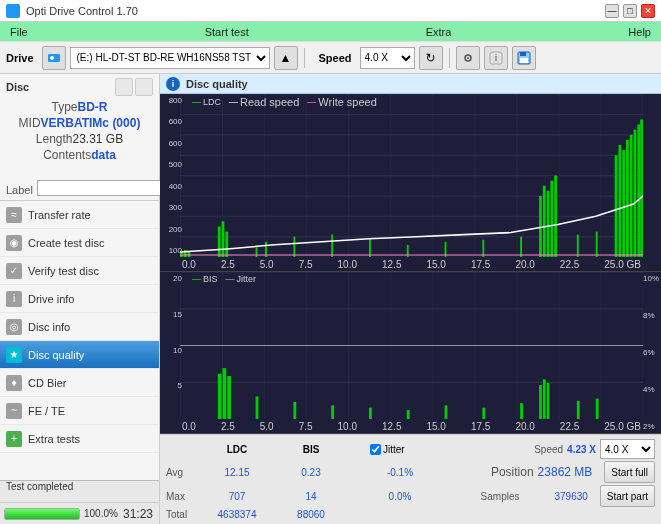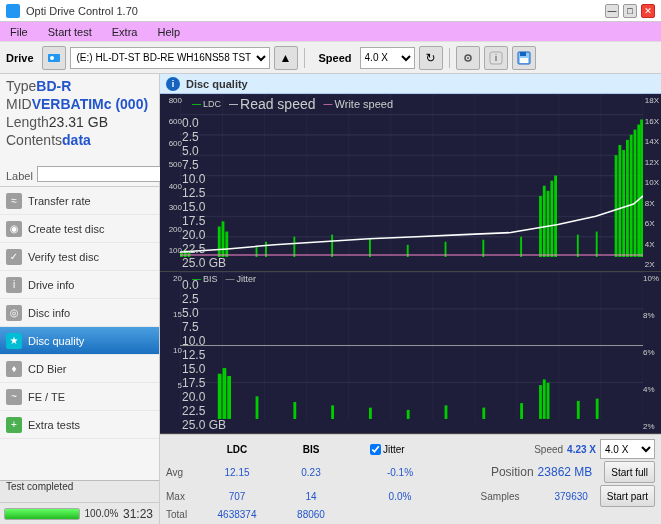--- a/index.html
+++ b/index.html
@@ -45,27 +45,28 @@
       background: #e0e0e0;
       display: flex; align-items: center; justify-content: center;
       font-size: 9px;
       cursor: pointer;
       border-radius: 2px;
     }
     .title-btn.close { background: #f44336; color: white; border-color: #c62828; }
 
     
     .menu-bar {
-      background: #f0abfc;
+      background: #86efac;
       height: 20px;
       display: flex;
       align-items: center;
       padding: 0 6px;
       border-bottom: 1px solid #ddd;
       gap: 12px;
+      justify-content: space-between;
     }
     .menu-item {
       font-size: 11px;
       color: #222;
       cursor: pointer;
       padding: 0 4px;
     }
 
     
     .toolbar {
@@ -157,23 +158,23 @@
     }
     .disc-icon-btn {
       width: 18px; height: 18px;
       background: #e8e8e8;
       border: 1px solid #ccc;
       border-radius: 2px;
       cursor: pointer;
     }
     .disc-row {
       display: flex;
-      justify-content: flex-start;
+      justify-content: center;
       margin-bottom: 2px;
-      font-size: 14px;
+      font-size: 12px;
     }
     .disc-row-label { color: #555; }
     .disc-row-value { color: #2255cc; font-weight: bold; }
     .disc-row-value.black { color: #333; font-weight: normal; }
     .label-row {
       display: flex;
       align-items: flex-end;
       gap: 4px;
       margin-top: 18px;
     }
@@ -258,21 +259,21 @@
       overflow: hidden;
     }
     .progress-bar-fill {
       height: 100%;
       background: linear-gradient(to bottom, #66ff66, #22bb22);
     }
     .status-pct {
       font-size: 10px;
       color: #333;
       min-width: 35px;
-      text-align: center;
+      text-align: left;
     }
     .status-time {
       font-size: 12px;
       color: #333;
       min-width: 32px;
     }
 
     
     .right-panel {
       flex: 1;
@@ -404,24 +405,23 @@
     }
 
     
     .x-axis-labels {
       position: absolute;
       bottom: 1px;
       left: 20px;
       right: 20px;
       display: flex;
       justify-content: space-between;
-      font-size: 12px;
+      font-size: 10px;
       color: #cccccc;
       z-index: 10;
-      flex-direction: column;
     }
 
     .chart-y-left {
       position: absolute;
       left: 2px;
       top: 0;
       bottom: 14px;
       display: flex;
       flex-direction: column;
       justify-content: space-between;
@@ -493,20 +493,27 @@
         <rect x="3" y="7" width="8" height="5" fill="white"></rect>
       </svg>
   </div>
 </div>
 
 <div class="main">
 
   <div class="sidebar">
 
     <div class="disc-panel">
+      <div class="disc-header">
+        <span class="disc-title">Disc</span>
+        <div class="disc-icons">
+          <div class="disc-icon-btn"></div>
+          <div class="disc-icon-btn"></div>
+        </div>
+      </div>
       <div class="disc-row">
         <span class="disc-row-label">Type</span>
         <span class="disc-row-value">BD-R</span>
       </div>
       <div class="disc-row">
         <span class="disc-row-label">MID</span>
         <span class="disc-row-value">VERBATIMc (000)</span>
       </div>
       <div class="disc-row">
         <span class="disc-row-label">Length</span>
@@ -598,39 +605,28 @@
         </div>
 
         <div class="chart-labels-top">
           <div style="width:20px"></div>
           <div class="chart-label-item">
             <span style="color:#00ff00; font-size:9px">—</span>
             <span style="color:#cccccc; font-size:9px">LDC</span>
           </div>
           <div class="chart-label-item">
             <span style="color:#ffffff; font-size:9px">—</span>
-            <span style="color:#cccccc; font-size:14px">Read speed</span>
+            <span style="color:#cccccc; font-size:11px">Read speed</span>
           </div>
           <div class="chart-label-item">
             <span style="color:#ff88cc; font-size:9px">—</span>
             <span style="color:#cccccc; font-size:11px">Write speed</span>
           </div>
         </div>
 
-        <div class="y-axis-right">
-          <span>18X</span>
-          <span>16X</span>
-          <span>14X</span>
-          <span>12X</span>
-          <span>10X</span>
-          <span>8X</span>
-          <span>6X</span>
-          <span>4X</span>
-          <span>2X</span>
-        </div>
 
         <svg class="chart-svg" viewBox="0 0 490 160" preserveAspectRatio="none" style="position:absolute;left:20px;right:18px;top:0;bottom:14px;width:calc(100% - 38px);height:calc(100% - 14px);">
 
           <defs>
             <pattern id="grid1" width="44.5" height="20" patternUnits="userSpaceOnUse">
               <path d="M 44.5 0 L 0 0 0 20" fill="none" stroke="#3a3a5a" stroke-width="0.5"></path>
             </pattern>
           </defs>
           <rect width="490" height="160" fill="#1e1e3a"></rect>
           <rect width="490" height="160" fill="url(#grid1)"></rect>

